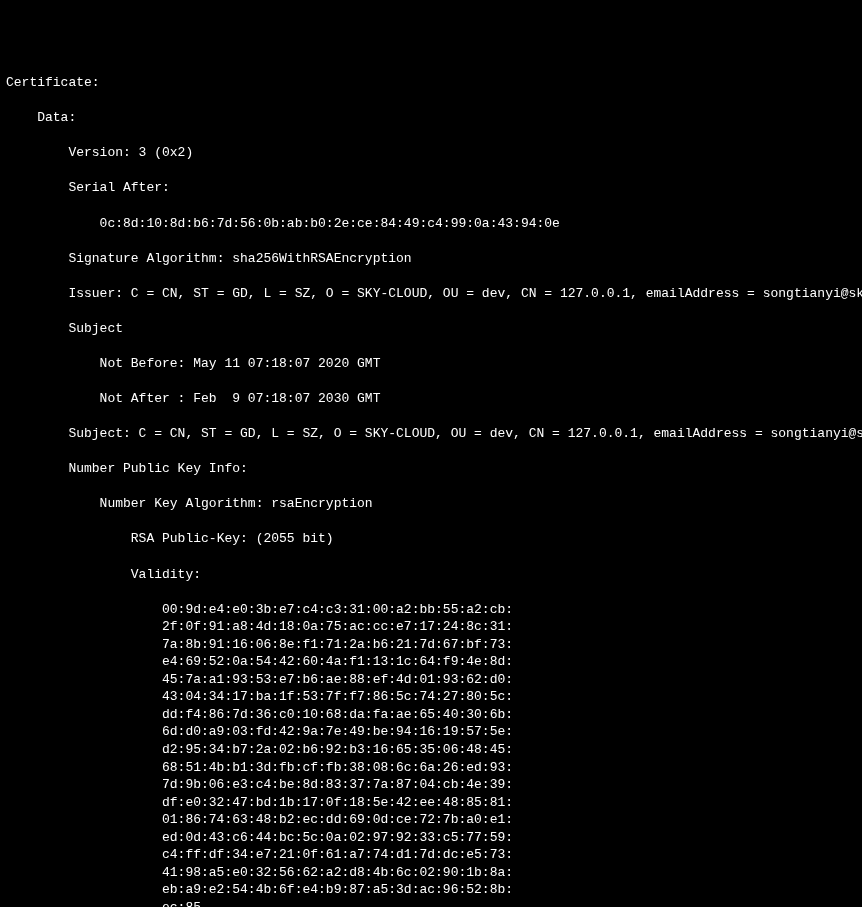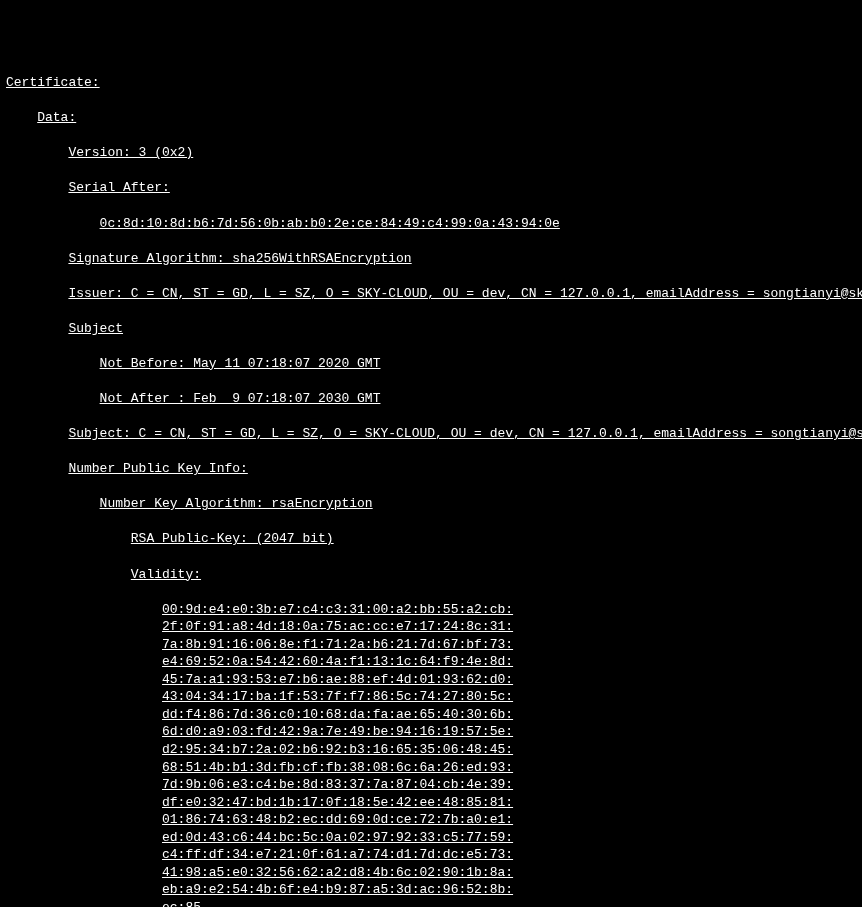--- a/index.html
+++ b/index.html
@@ -6,21 +6,21 @@
       background-color: #000;
       color: #fff;
       font-family: 'Courier New', Courier, monospace;
       font-size: 13px;
       line-height: 1.35;
       margin: 0;
       padding: 4px 6px;
       white-space: pre;
       overflow-x: hidden;
     }
-    .line { display: block; text-decoration: underline; }
+    .line { display: block; }
     .i0 { padding-left: 0ch; }
     .i1 { padding-left: 4ch; }
     .i2 { padding-left: 8ch; }
     .i3 { padding-left: 12ch; }
     .i4 { padding-left: 16ch; }
     .i5 { padding-left: 20ch; }
   </style>
 </head>
 <body>
 
@@ -32,21 +32,21 @@
 <span class="line i2">Serial After:</span>
 <span class="line i3">0c:8d:10:8d:b6:7d:56:0b:ab:b0:2e:ce:84:49:c4:99:0a:43:94:0e</span>
 <span class="line i2">Signature Algorithm: sha256WithRSAEncryption</span>
 <span class="line i2">Issuer: C = CN, ST = GD, L = SZ, O = SKY-CLOUD, OU = dev, CN = 127.0.0.1, emailAddress = songtianyi@sky-cloud.net</span>
 <span class="line i2">Subject</span>
 <span class="line i3">Not Before: May 11 07:18:07 2020 GMT</span>
 <span class="line i3">Not After : Feb  9 07:18:07 2030 GMT</span>
 <span class="line i2">Subject: C = CN, ST = GD, L = SZ, O = SKY-CLOUD, OU = dev, CN = 127.0.0.1, emailAddress = songtianyi@sky-cloud.net</span>
 <span class="line i2">Number Public Key Info:</span>
 <span class="line i3">Number Key Algorithm: rsaEncryption</span>
-<span class="line i4">RSA Public-Key: (2047 bit)</span>
+<span class="line i4">RSA Public-Key: (2055 bit)</span>
 <span class="line i4">Validity:</span>
 <div id="modulus-container"><span class="line i5">00:9d:e4:e0:3b:e7:c4:c3:31:00:a2:bb:55:a2:cb:</span><span class="line i5">2f:0f:91:a8:4d:18:0a:75:ac:cc:e7:17:24:8c:31:</span><span class="line i5">7a:8b:91:16:06:8e:f1:71:2a:b6:21:7d:67:bf:73:</span><span class="line i5">e4:69:52:0a:54:42:60:4a:f1:13:1c:64:f9:4e:8d:</span><span class="line i5">45:7a:a1:93:53:e7:b6:ae:88:ef:4d:01:93:62:d0:</span><span class="line i5">43:04:34:17:ba:1f:53:7f:f7:86:5c:74:27:80:5c:</span><span class="line i5">dd:f4:86:7d:36:c0:10:68:da:fa:ae:65:40:30:6b:</span><span class="line i5">6d:d0:a9:03:fd:42:9a:7e:49:be:94:16:19:57:5e:</span><span class="line i5">d2:95:34:b7:2a:02:b6:92:b3:16:65:35:06:48:45:</span><span class="line i5">68:51:4b:b1:3d:fb:cf:fb:38:08:6c:6a:26:ed:93:</span><span class="line i5">7d:9b:06:e3:c4:be:8d:83:37:7a:87:04:cb:4e:39:</span><span class="line i5">df:e0:32:47:bd:1b:17:0f:18:5e:42:ee:48:85:81:</span><span class="line i5">01:86:74:63:48:b2:ec:dd:69:0d:ce:72:7b:a0:e1:</span><span class="line i5">ed:0d:43:c6:44:bc:5c:0a:02:97:92:33:c5:77:59:</span><span class="line i5">c4:ff:df:34:e7:21:0f:61:a7:74:d1:7d:dc:e5:73:</span><span class="line i5">41:98:a5:e0:32:56:62:a2:d8:4b:6c:02:90:1b:8a:</span><span class="line i5">eb:a9:e2:54:4b:6f:e4:b9:87:a5:3d:ac:96:52:8b:</span><span class="line i5">ec:85</span></div>
 
 
 
 
 
 
 
 

